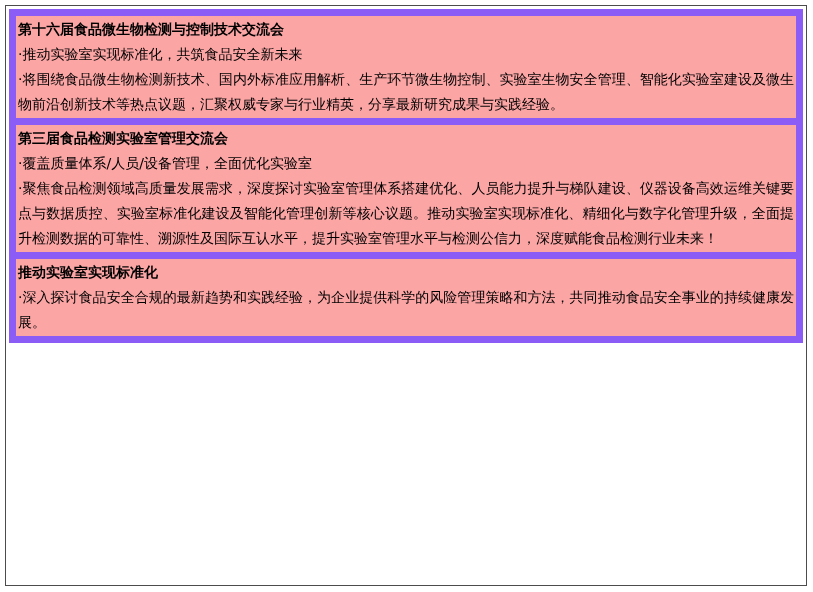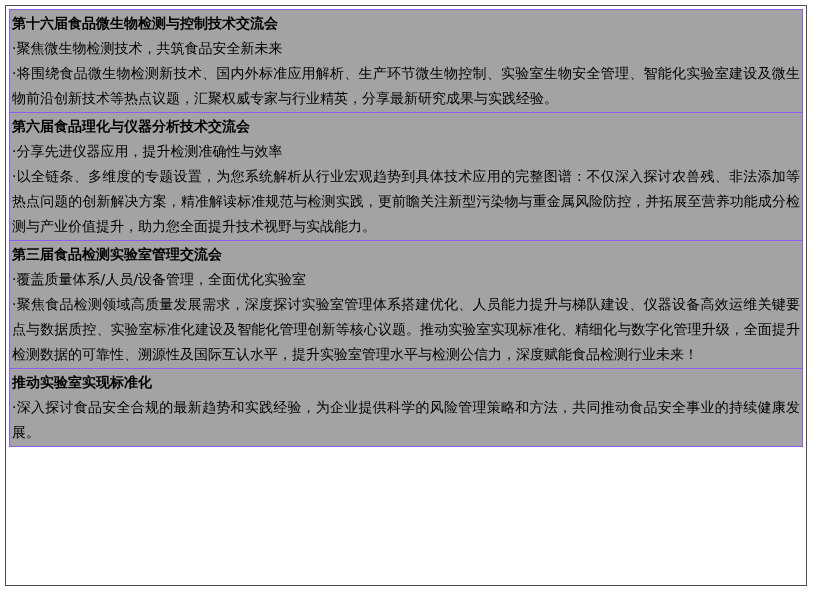--- a/index.html
+++ b/index.html
@@ -22,24 +22,24 @@
     border: 1px solid #4c4c4c;
     padding: 3px;
     background: #ffffff;
   }
   table.conference-table {
     width: 100%;
     border-collapse: collapse;
     table-layout: fixed;
   }
   table.conference-table td {
-    border: 1px solid #8b5cf6;
+    border: 7px solid #8b5cf6;
     padding: 1px 2px 1px 2px;
     vertical-align: top;
-    background: #a3a3a3;
+    background: #fca5a5;
     margin-top: 34px;
   }
   p.line {
     margin: 0;
     font-size: 14px;
     line-height: 25px;
     color: #000000;
     text-align: justify;
     text-justify: inter-ideograph;
     word-break: break-all;
@@ -51,29 +51,22 @@
 </head>
 <body>
 
 <div class="page">
   <div class="table-frame">
     <table class="conference-table">
       <tbody>
         <tr>
           <td>
             <p class="line section-title">第十六届食品微生物检测与控制技术交流会</p>
-            <p class="line">·聚焦微生物检测技术，共筑食品安全新未来</p>
+            <p class="line">·推动实验室实现标准化，共筑食品安全新未来</p>
             <p class="line">·将围绕食品微生物检测新技术、国内外标准应用解析、生产环节微生物控制、实验室生物安全管理、智能化实验室建设及微生物前沿创新技术等热点议题，汇聚权威专家与行业精英，分享最新研究成果与实践经验。</p>
-          </td>
-        </tr>
-        <tr>
-          <td>
-            <p class="line section-title">第六届食品理化与仪器分析技术交流会</p>
-            <p class="line">·分享先进仪器应用，提升检测准确性与效率</p>
-            <p class="line">·以全链条、多维度的专题设置，为您系统解析从行业宏观趋势到具体技术应用的完整图谱：不仅深入探讨农兽残、非法添加等热点问题的创新解决方案，精准解读标准规范与检测实践，更前瞻关注新型污染物与重金属风险防控，并拓展至营养功能成分检测与产业价值提升，助力您全面提升技术视野与实战能力。</p>
           </td>
         </tr>
         <tr>
           <td>
             <p class="line section-title">第三届食品检测实验室管理交流会</p>
             <p class="line">·覆盖质量体系/人员/设备管理，全面优化实验室</p>
             <p class="line">·聚焦食品检测领域高质量发展需求，深度探讨实验室管理体系搭建优化、人员能力提升与梯队建设、仪器设备高效运维关键要点与数据质控、实验室标准化建设及智能化管理创新等核心议题。推动实验室实现标准化、精细化与数字化管理升级，全面提升检测数据的可靠性、溯源性及国际互认水平，提升实验室管理水平与检测公信力，深度赋能食品检测行业未来！</p>
           </td>
         </tr>
         <tr>

